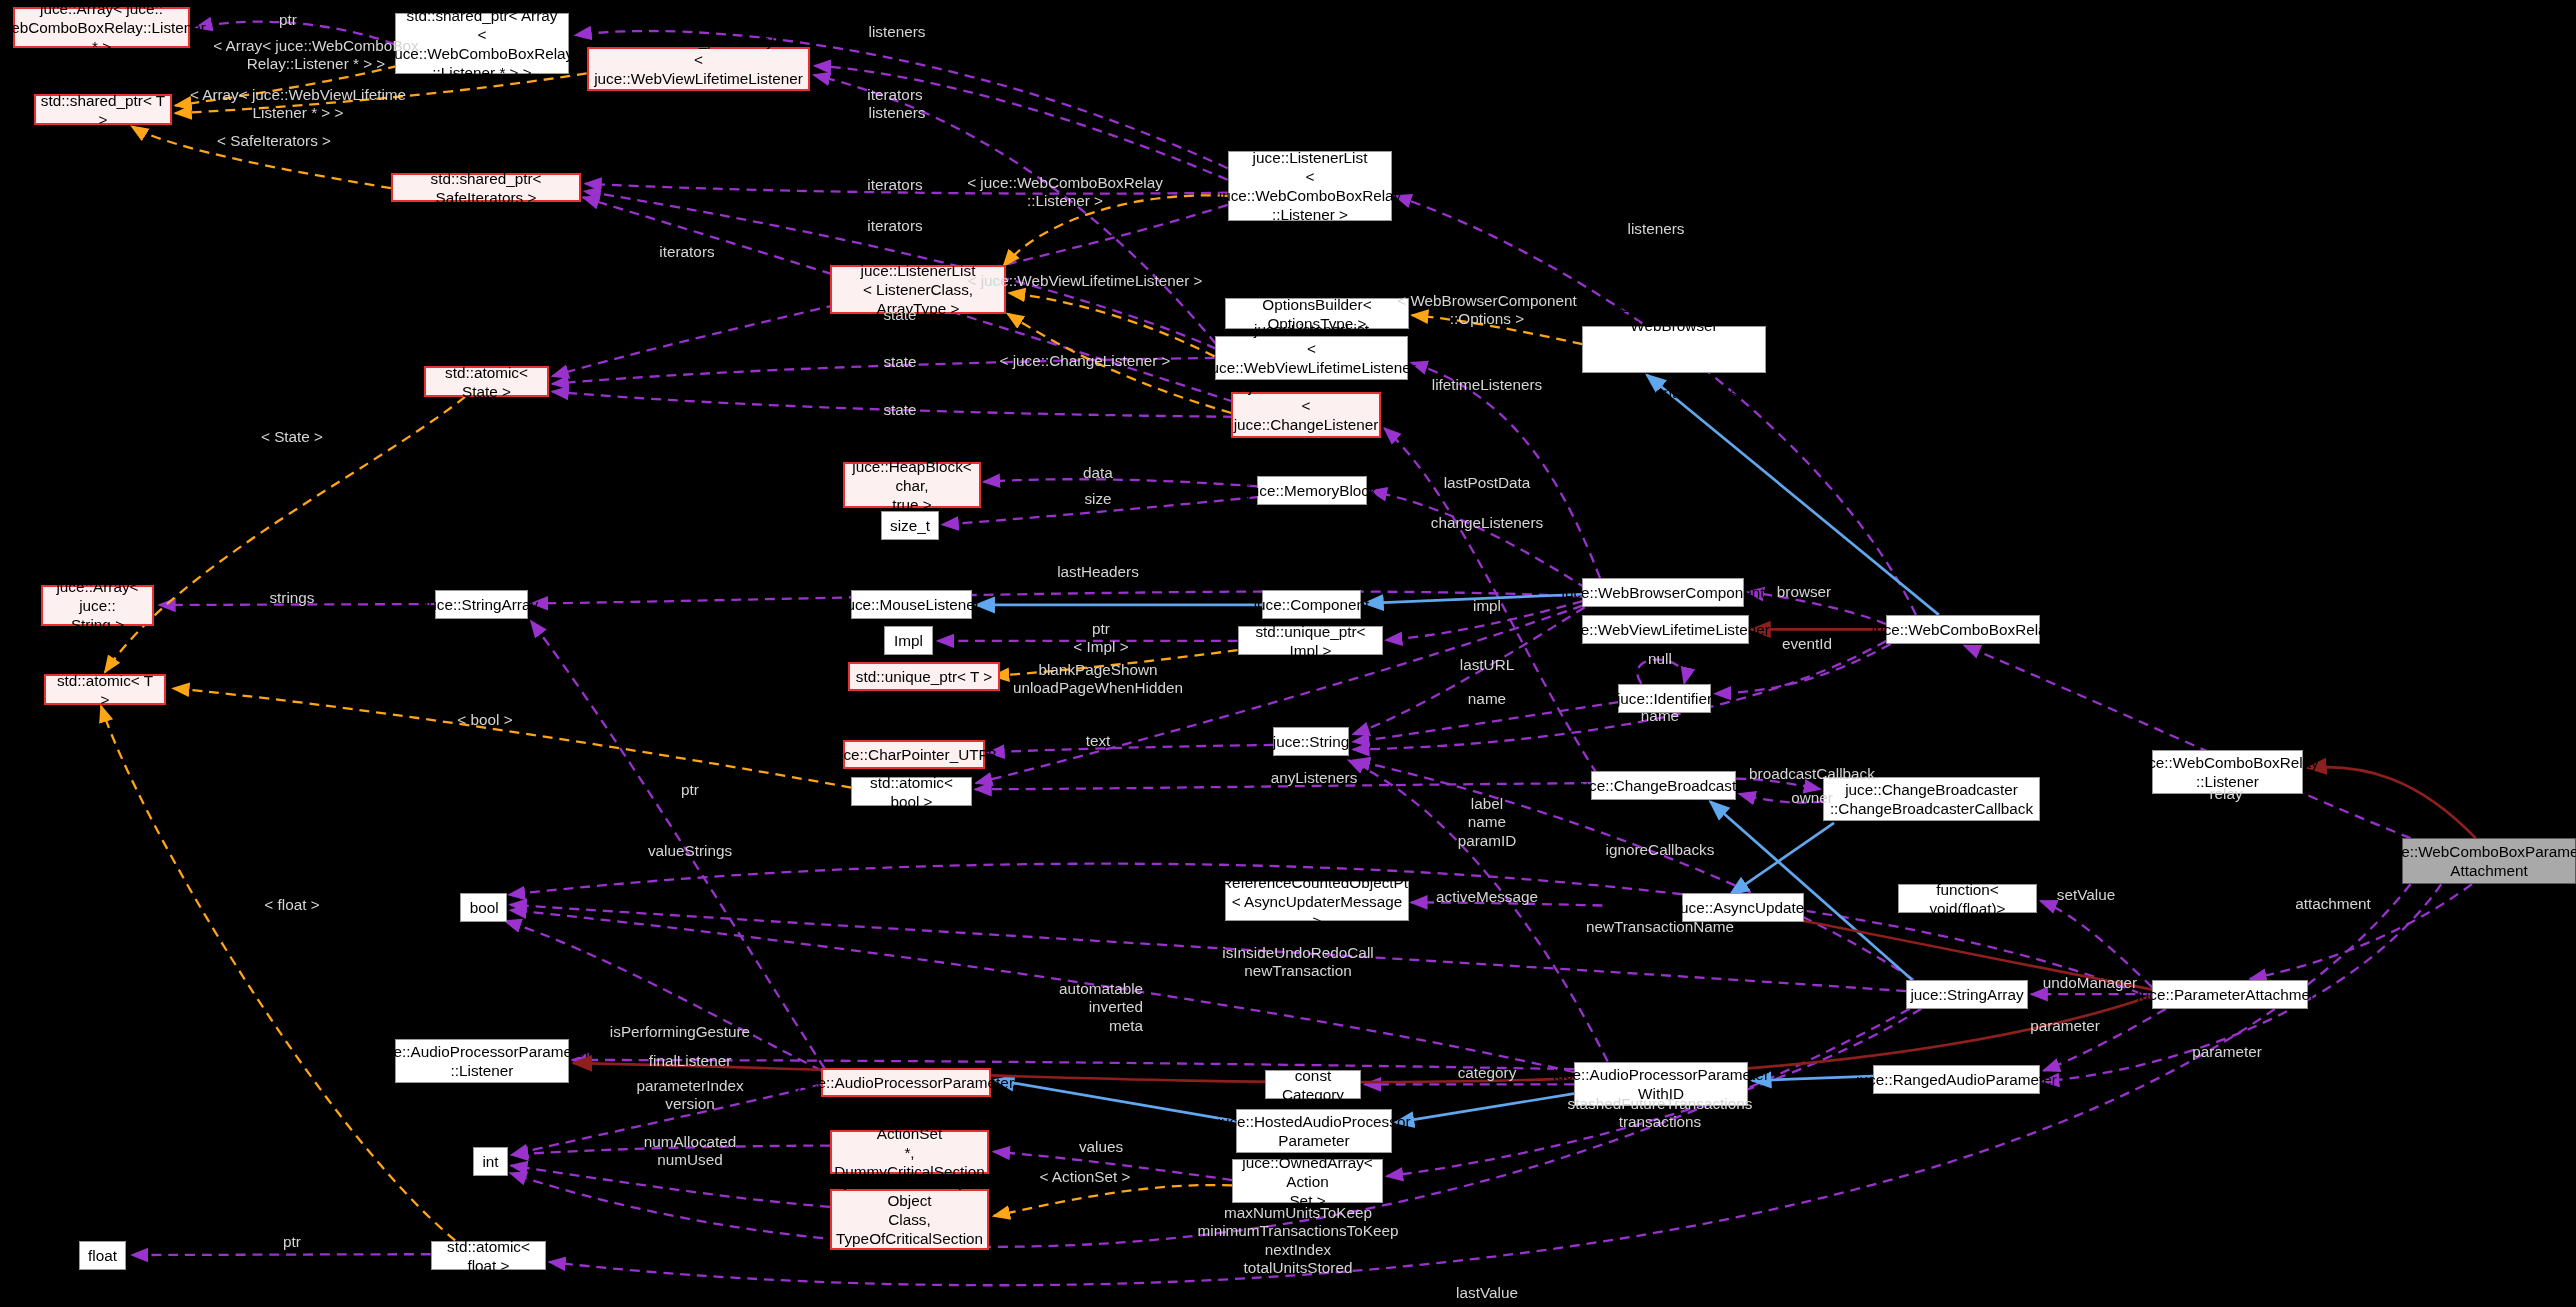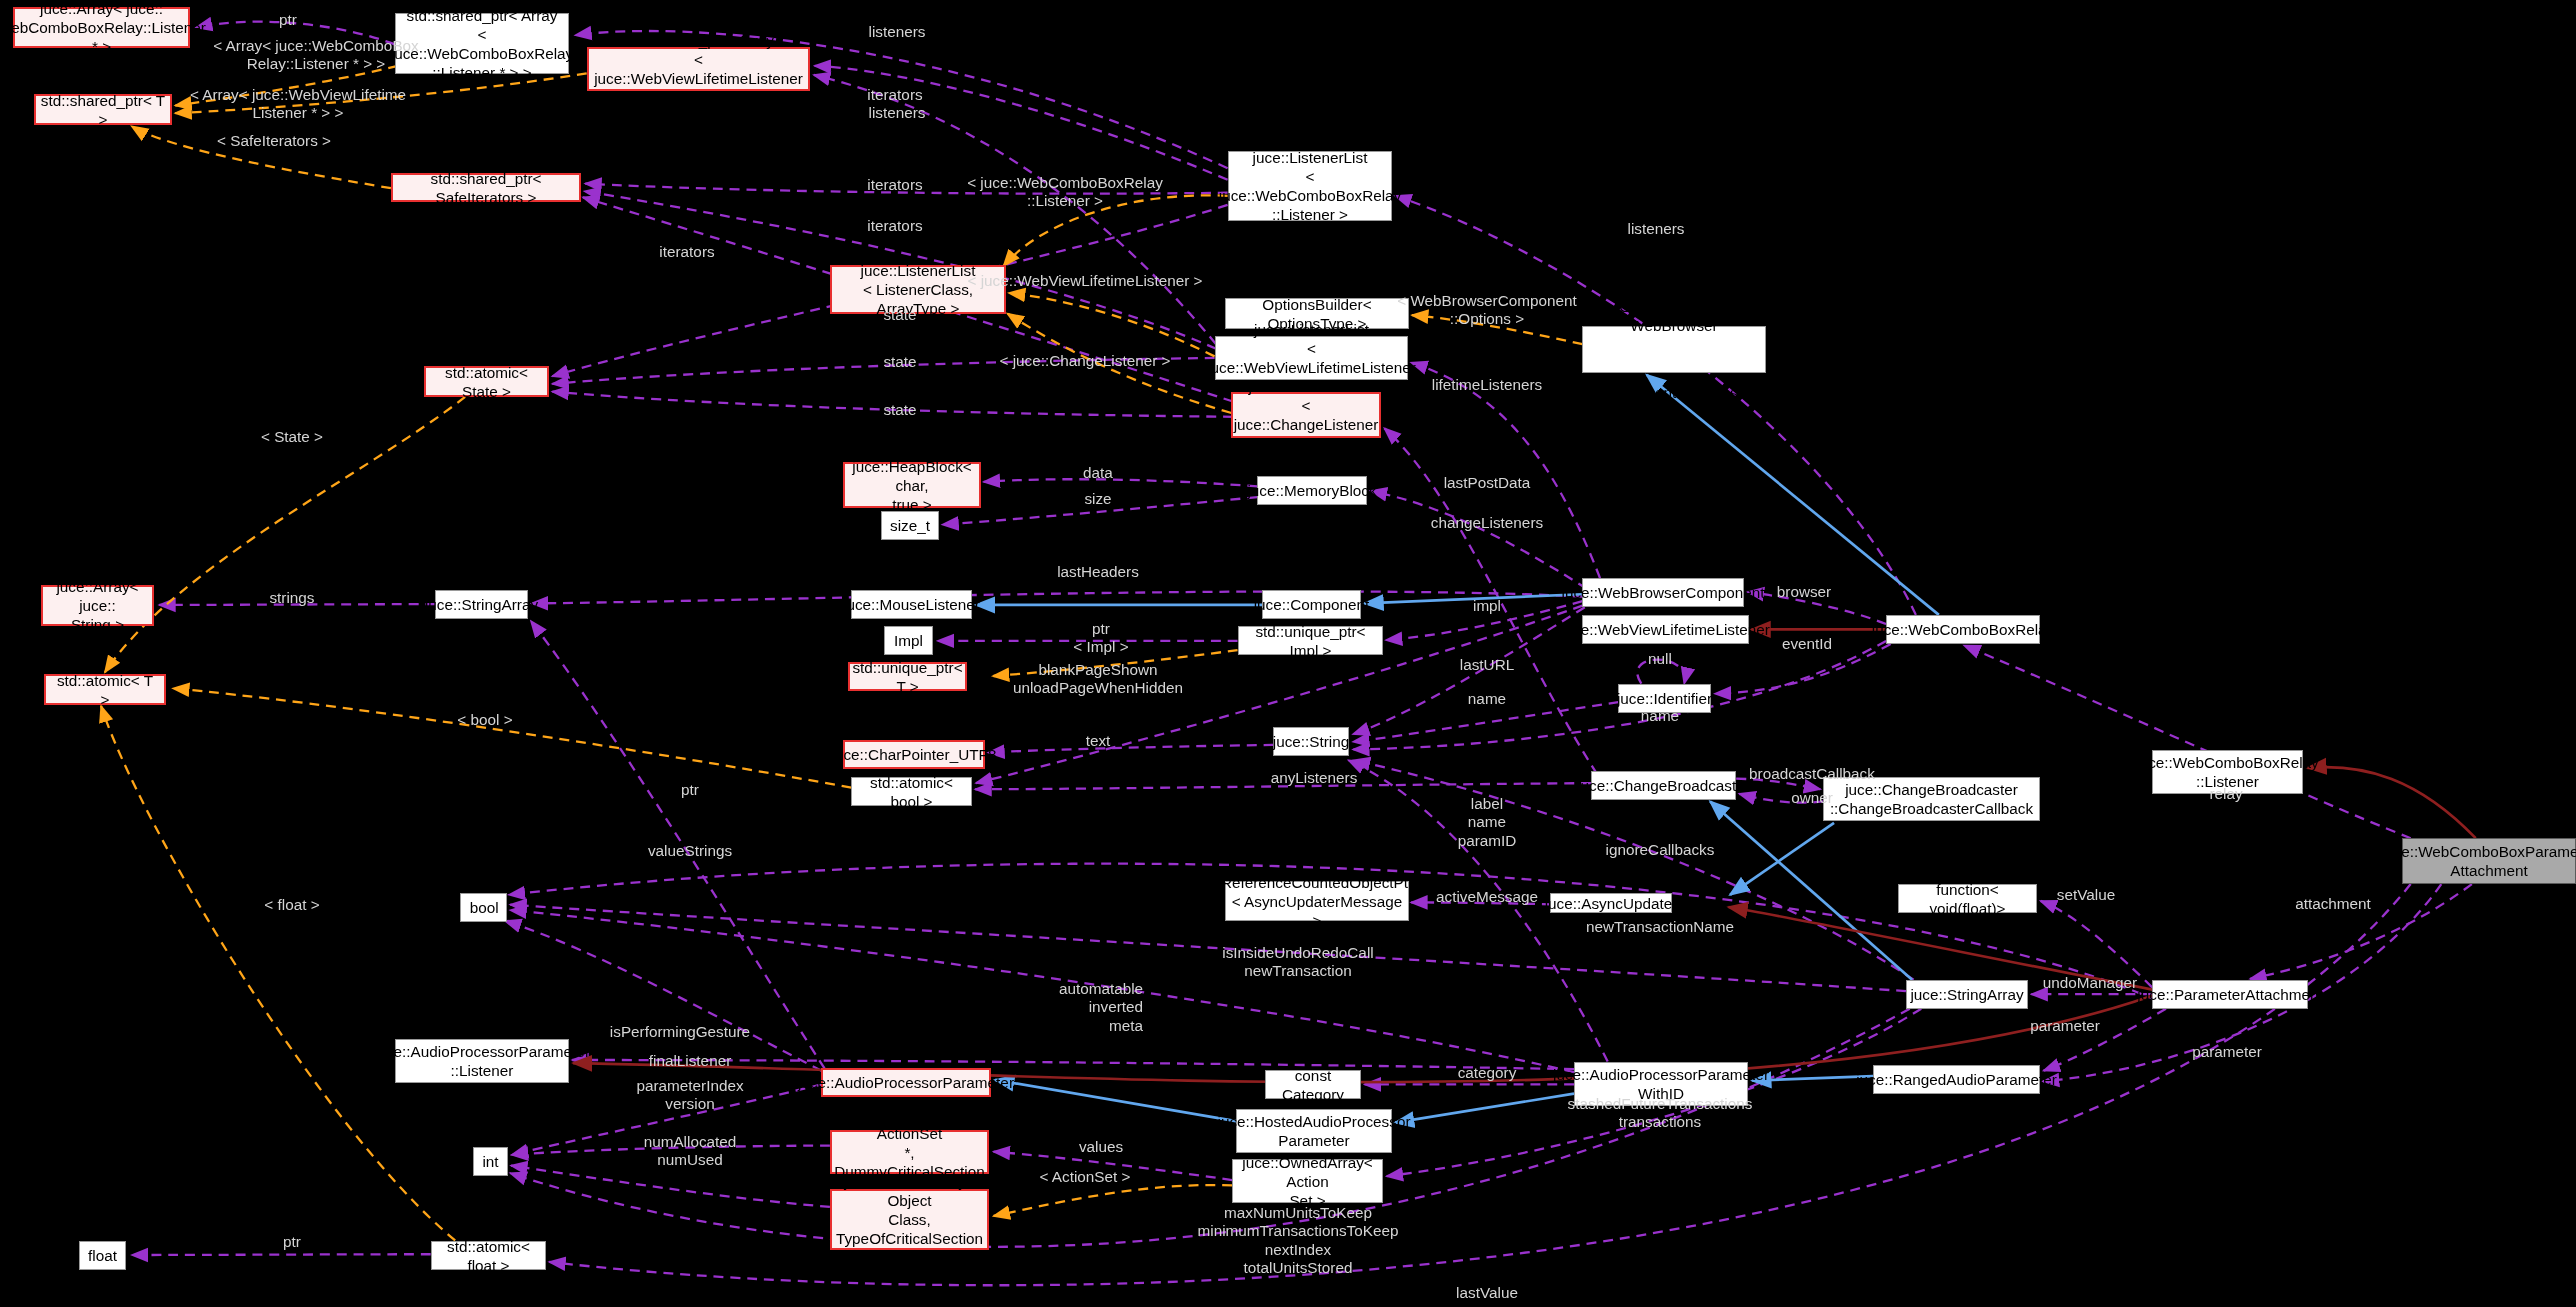--- a/index.html
+++ b/index.html
@@ -194,21 +194,21 @@
       </div>
       <div class="node" style="left: 884px; top: 626px; width: 49px; height: 29px;">
         <div>Impl</div>
       </div>
       <div class="node" style="left: 1238px; top: 626px; width: 145px; height: 29px;">
         <div>std::unique_ptr&lt; Impl &gt;</div>
       </div>
       <div class="node" style="left: 1582px; top: 615px; width: 167px; height: 29px;">
         <div>juce::WebViewLifetimeListener</div>
       </div>
-      <div class="node red" style="left: 848px; top: 662px; width: 119px; height: 29px;">
+      <div class="node red" style="left: 848px; top: 662px; width: 152px; height: 29px;">
         <div>std::unique_ptr&lt; T &gt;</div>
       </div>
       <div class="node" style="left: 1618px; top: 684px; width: 93px; height: 29px;">
         <div>juce::Identifier</div>
       </div>
       <div class="node red" style="left: 843px; top: 740px; width: 142px; height: 29px;">
         <div>juce::CharPointer_UTF8</div>
       </div>
       <div class="node" style="left: 1273px; top: 727px; width: 76px; height: 29px;">
         <div>juce::String</div>
@@ -234,21 +234,21 @@
       <div class="node red" style="left: 44px; top: 674px; width: 122px; height: 31px;">
         <div>std::atomic&lt; T &gt;</div>
       </div>
       <div class="node" style="left: 460px; top: 893px; width: 47px; height: 29px; padding-left: 6px;">
         <div>bool</div>
       </div>
       <div class="node" style="left: 1225px; top: 881px; width: 184px; height: 40px;">
         <div>ReferenceCountedObjectPtr</div>
         <div>&lt; AsyncUpdaterMessage &gt;</div>
       </div>
-      <div class="node" style="left: 1550px; top: 893px; width: 122px; height: 20px;">
+      <div class="node" style="left: 1682px; top: 893px; width: 122px; height: 29px;">
         <div>juce::AsyncUpdater</div>
       </div>
       <div class="node" style="left: 1898px; top: 884px; width: 139px; height: 29px;">
         <div>function&lt; void(float)&gt;</div>
       </div>
       <div class="node" style="left: 1906px; top: 980px; width: 122px; height: 29px;">
         <div>juce::StringArray</div>
       </div>
       <div class="node" style="left: 2152px; top: 980px; width: 156px; height: 29px;">
         <div>juce::ParameterAttachment</div>

